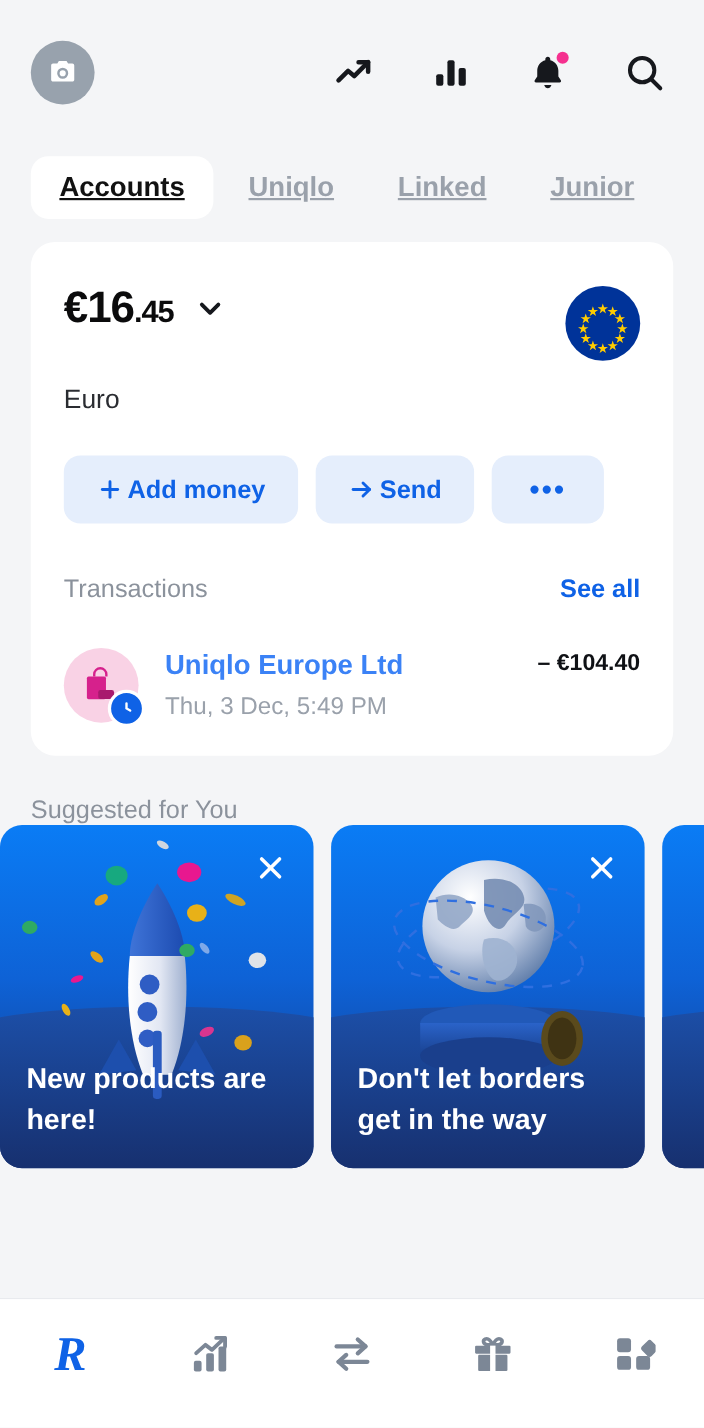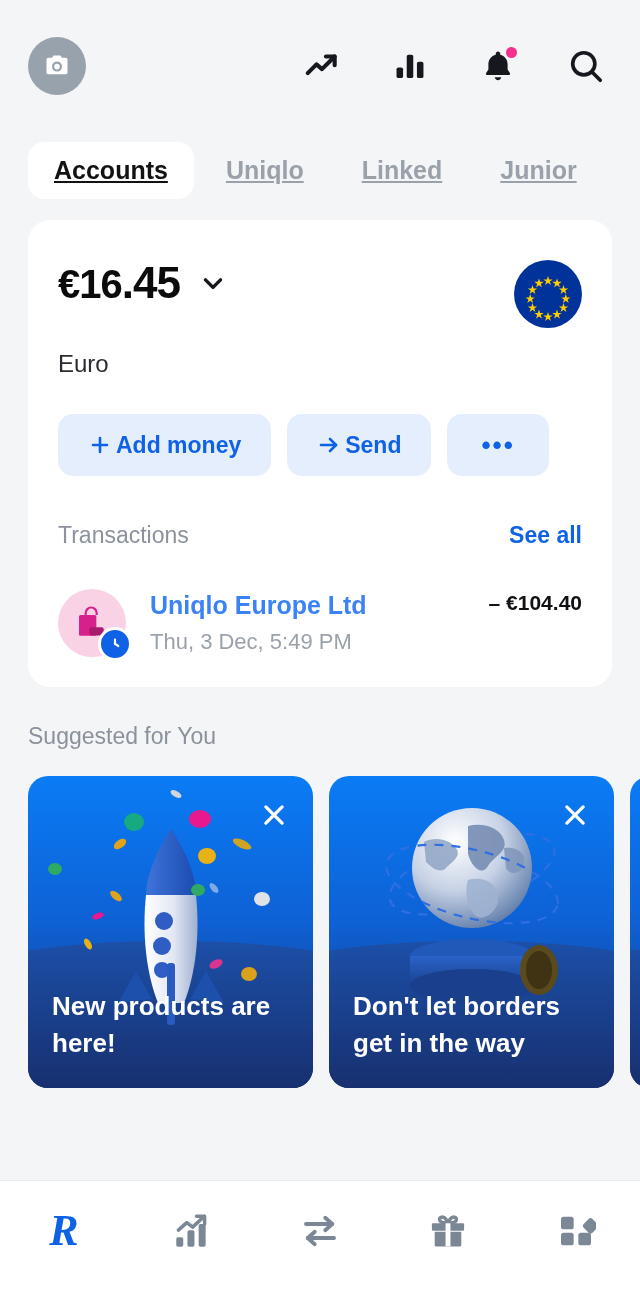--- a/index.html
+++ b/index.html
@@ -96,21 +96,21 @@
     justify-content: space-between;
   }
   .balance {
     display: flex;
     align-items: baseline;
     font-weight: bold;
     color: #0b0b0c;
     letter-spacing: -1px;
   }
   .balance-main { font-size: 40px; }
-  .balance-cents { font-size: 44px; }
+  .balance-cents { font-size: 28px; }
   .chevron {
     margin-left: 18px;
     align-self: center;
     position: relative;
     top: 2px;
   }
   .flag {
     width: 68px;
     height: 68px;
     border-radius: 50%;
@@ -208,22 +208,20 @@
 
   
   .suggest-title {
     font-size: 23px;
     color: #8b929c;
     margin: 36px 0 0 28px;
   }
   .cards-strip {
     display: flex;
     gap: 16px;
-    margin-top: 26px;
-    padding-left: 28px;
     height: 312px;
   }
   .promo {
     width: 285px;
     height: 312px;
     border-radius: 20px;
     position: relative;
     overflow: hidden;
     flex: none;
     background: linear-gradient(180deg, #0a7cf5 0%, #0e62d6 45%, #15357f 100%);

